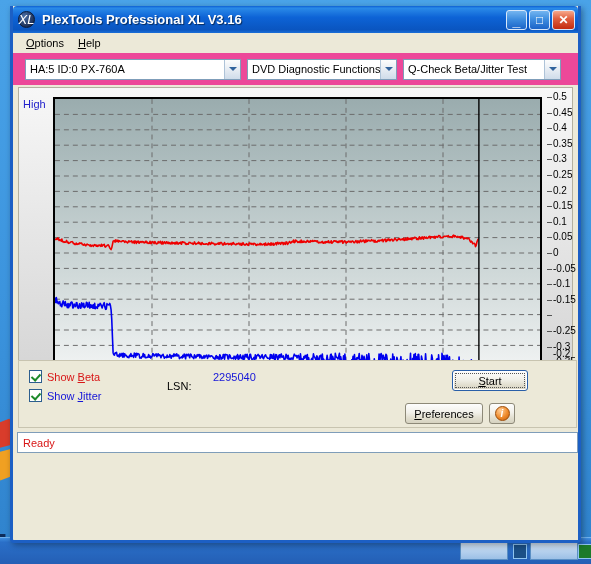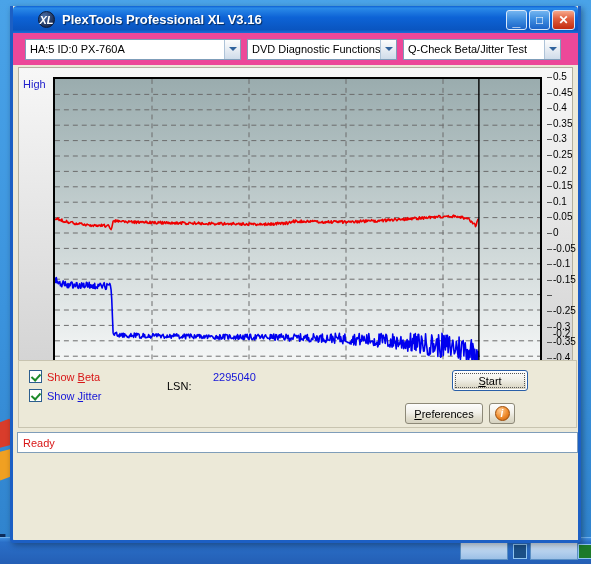--- a/index.html
+++ b/index.html
@@ -92,30 +92,29 @@
     padding: 0 3px 0 5px;
     box-sizing: border-box;
     position: relative;
   }
   #app-icon {
     width: 17px;
     height: 17px;
     border-radius: 50%;
     background: radial-gradient(circle at 35% 30%, #4a6fa8 0%, #1b2c52 75%);
     color: #fff;
-    font-size: 11px;
-    font-weight: bold;
+    font-size: 13px;
+    font-weight: normal;
     font-style: italic;
     display: flex;
     align-items: center;
     justify-content: center;
     flex: none;
     border: 1px solid #0a1a38;
     box-sizing: border-box;
-    margin-left: 20px;
   }
   #title-text {
     color: #fff;
     font-size: 13px;
     font-weight: bold;
     margin-left: 7px;
     text-shadow: 1px 1px 1px rgba(0,0,0,.55);
     white-space: nowrap;
   }
   #caption-buttons {
@@ -454,20 +453,24 @@
       </div>
       <div class="cap-btn">
         <span class="cap-glyph">□</span>
       </div>
       <div class="cap-btn close">
         <span class="cap-glyph">✕</span>
       </div>
     </div>
   </div>
 
+  <div id="menubar">
+    <div class="menu-item"><u>O</u><span>ptions</span></div>
+    <div class="menu-item"><u>H</u><span>elp</span></div>
+  </div>
 
   <div id="toolbar">
     <div class="combo" id="combo-drive">
       <span class="combo-text">HA:5 ID:0  PX-760A</span>
       <span class="combo-arrow"></span>
     </div>
     <div class="combo" id="combo-function">
       <span class="combo-text">DVD Diagnostic Functions</span>
       <span class="combo-arrow"></span>
     </div>

